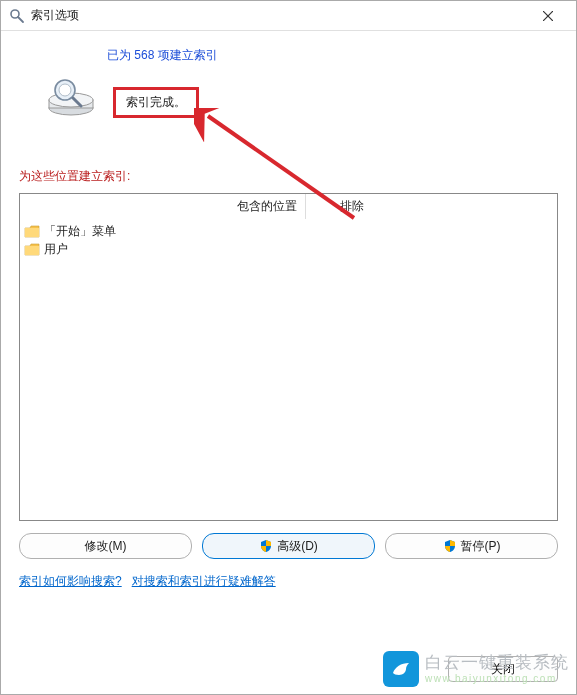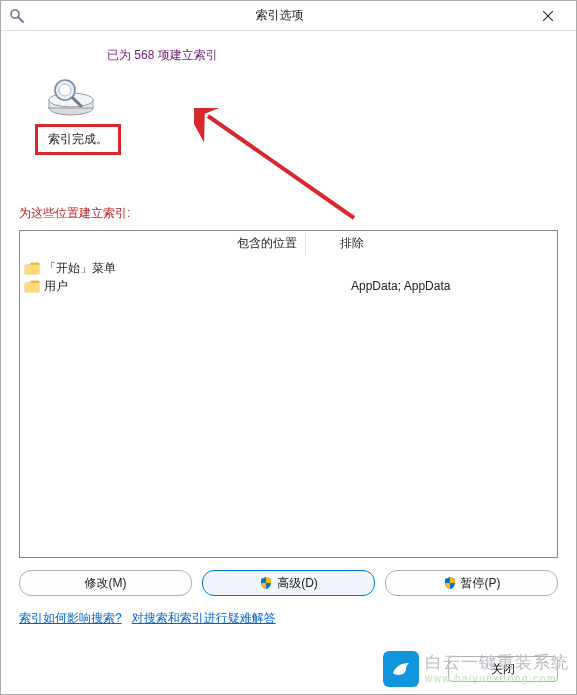--- a/index.html
+++ b/index.html
@@ -25,46 +25,45 @@
       display: flex;
       align-items: center;
       padding: 0 8px;
       border-bottom: 1px solid #e0e0e0;
     }
     .titlebar .app-icon {
       width: 16px; height: 16px;
       margin-right: 6px;
       display: flex; align-items: center; justify-content: center;
     }
-    .titlebar .title { flex: 1; color: #222; font-size: 12px; text-align: center; }
+    .titlebar .title { flex: 1; color: #222; font-size: 12px; }
     .titlebar .close {
       width: 40px; height: 26px;
       display: flex; align-items: center; justify-content: center;
       color: #333; font-size: 14px;
       cursor: pointer;
     }
     .content {
       flex: 1;
       padding: 14px 18px 12px 18px;
       position: relative;
       display: flex;
       flex-direction: column;
     }
     .status-row {
       padding-left: 88px;
-      color: #701a75;
+      color: #1d4ed8;
       font-size: 12px;
       margin-top: 2px;
     }
     .icon-row {
       display: flex;
-      align-items: flex-start;
+      align-items: flex-end;
       margin-top: 10px;
       position: relative;
-      flex-direction: column;
     }
     .drive-icon {
       width: 52px; height: 44px;
       margin-left: 26px;
       display: flex; align-items: center; justify-content: center;
     }
     .done-box {
       border: 3px solid #d8282e;
       padding: 4px 10px;
       margin-left: 16px;
@@ -270,23 +269,20 @@
               <path d="M1 3 L6 3 L7 1 L15 1 L15 12 L1 12 Z" fill="#f6c14b" stroke="#caa038" stroke-width="0.6"></path>
               <path d="M1 3 L15 3 L15 12 L1 12 Z" fill="#ffd97a"></path>
             </svg>
             <span>用户</span>
           </div>
         </div>
         <div class="col2-body">
           <div class="loc-row">
             <span></span>
           </div>
-          <div class="loc-row">
-            <span>AppData; AppData</span>
-          </div>
         </div>
       </div>
     </div>
 
     <div class="btn-row">
       <div class="btn">
         <span>修改(M)</span>
       </div>
       <div class="btn active">
         <svg class="shield-ico" viewBox="0 0 14 14">

